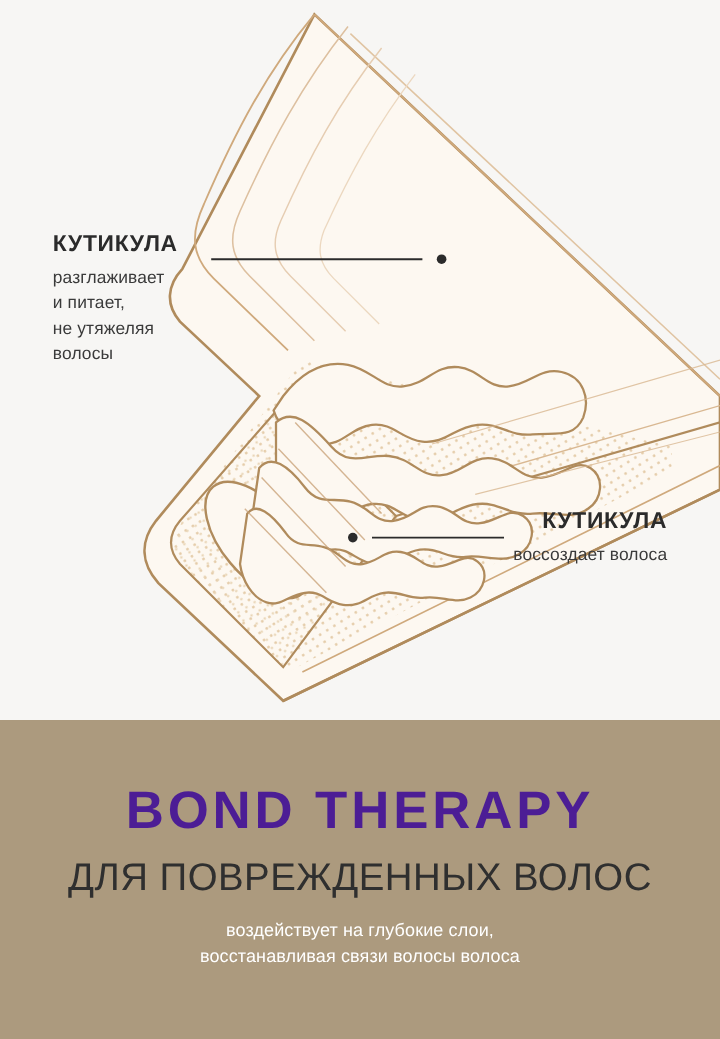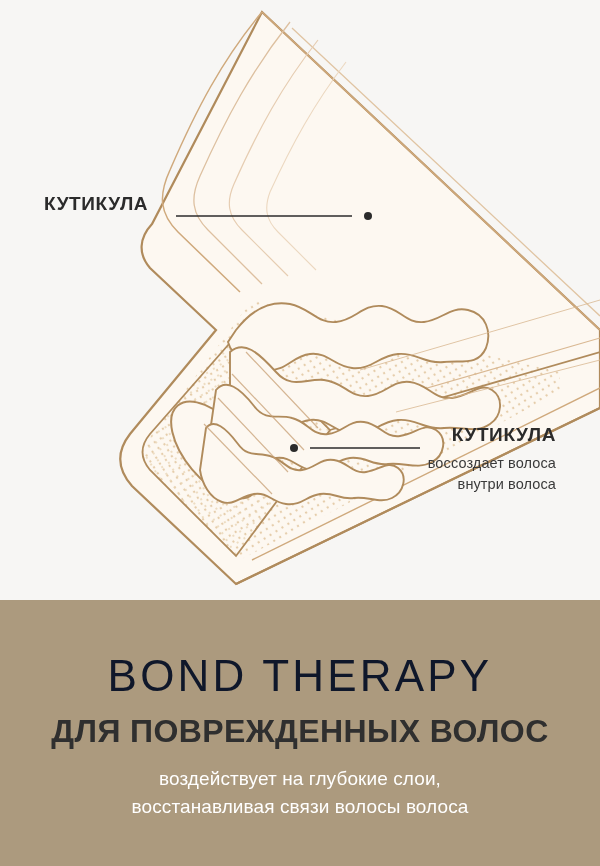--- a/index.html
+++ b/index.html
@@ -57,36 +57,36 @@
     left: 0; top: 600px;
     width: 600px; height: 266px;
     background: #ab9madd;
     background: #ac9a7e;
     text-align: center;
     color: #ffffff;
   }
   .band .brand {
     margin-top: 54px;
     font-size: 44px;
-    font-weight: normal;
+    font-weight: bold;
     letter-spacing: 3.2px;
-    color: #0f172a;
+    color: #4c1d95;
     line-height: 1;
   }
   .band .subtitle {
     margin-top: 17px;
     font-size: 32px;
-    font-weight: bold;
+    font-weight: normal;
     letter-spacing: 0.4px;
     color: #2f2f2f;
     line-height: 1;
   }
   .band .note {
     margin-top: 18px;
-    font-size: 19px;
+    font-size: 15px;
     color: #ffffff;
     line-height: 1.45;
     letter-spacing: 0.1px;
   }
 </style>
 </head>
 <body>
 
 <div class="page">
 
@@ -146,27 +146,32 @@
 
     <svg class="leaders">
       <line x1="176" y1="216" x2="352" y2="216" stroke="#2b2b2b" stroke-width="1.6"></line>
       <circle cx="368" cy="216" r="4" fill="#2b2b2b"></circle>
       <line x1="310" y1="448" x2="420" y2="448" stroke="#2b2b2b" stroke-width="1.6"></line>
       <circle cx="294" cy="448" r="4" fill="#2b2b2b"></circle>
     </svg>
 
     <div class="callout" id="callout-cuticle">
       <div class="title">КУТИКУЛА</div>
+      <div class="desc">
+        <div>разглаживает</div>
+        <div>и питает,</div>
+        <div>не утяжеляя</div>
+        <div>волосы</div>
+      </div>
     </div>
 
     <div class="callout" id="callout-cortex">
       <div class="title">КУТИКУЛА</div>
       <div class="desc">
         <div>воссоздает волоса</div>
-        <div>внутри волоса</div>
       </div>
     </div>
   </div>
 
   <div class="band">
     <div class="brand">BOND THERAPY</div>
     <div class="subtitle">ДЛЯ ПОВРЕЖДЕННЫХ ВОЛОС</div>
     <div class="note">
       <div>воздействует на глубокие слои,</div>
       <div>восстанавливая связи волосы волоса</div>

